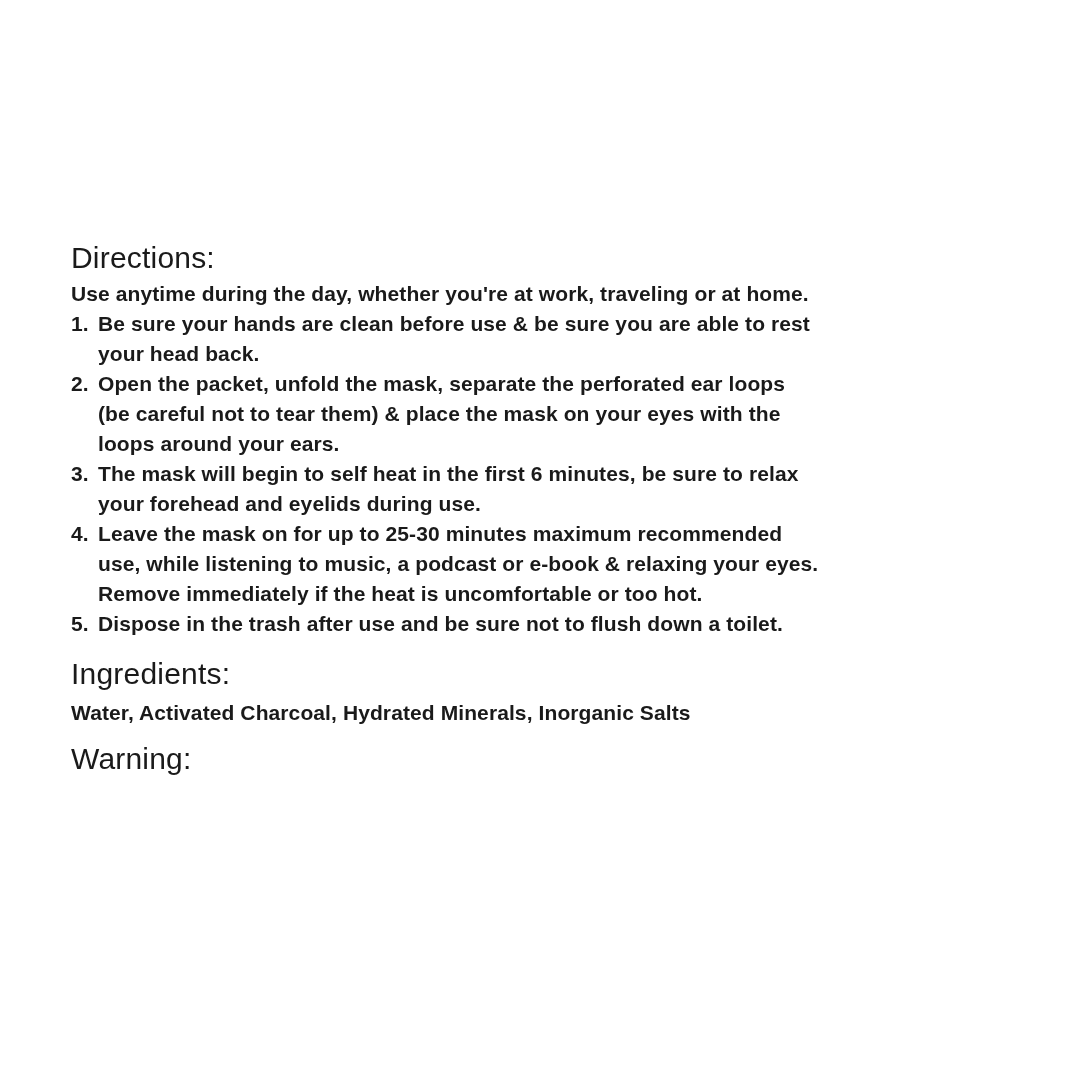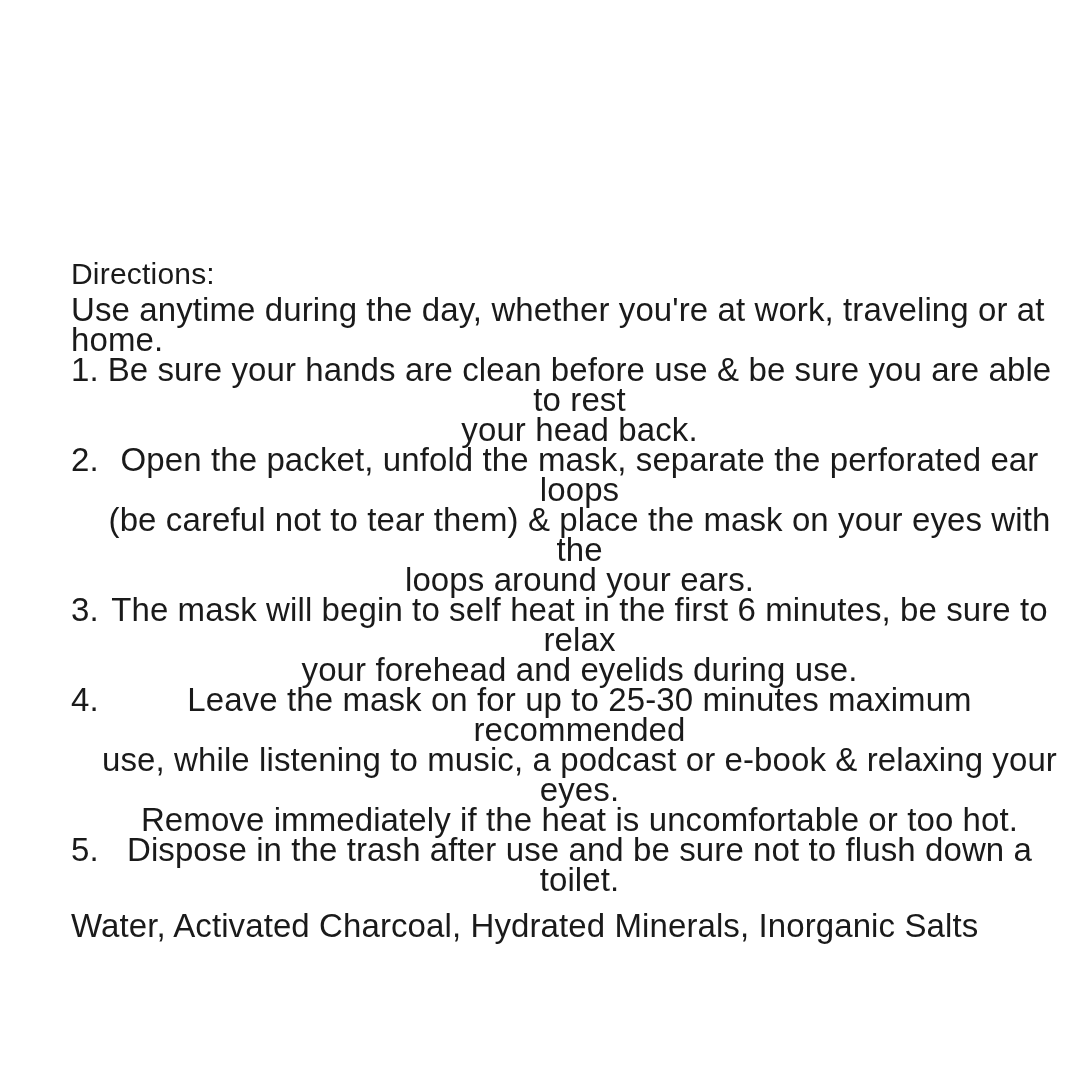--- a/index.html
+++ b/index.html
@@ -12,57 +12,57 @@
     height: 1080px;
     background: #ffffff;
     font-family: "Liberation Sans", sans-serif;
     color: #1a1a1a;
     position: relative;
     overflow: hidden;
   }
   .label {
     position: absolute;
     left: 71px;
-    top: 256px;
+    top: 240px;
     width: 990px;
   }
   .section-heading {
     margin: 0;
     font-size: 30px;
     font-weight: 400;
     line-height: 36px;
     letter-spacing: 0.2px;
   }
   .body-text {
-    font-size: 33px;
+    font-size: 21px;
     line-height: 30px;
     letter-spacing: 0.1px;
+    font-weight: bold;
   }
   .intro {
     margin: 3px 0 0 0;
   }
   .list {
     margin: 0;
   }
   .item {
     display: flex;
     align-items: flex-start;
   }
   .num {
     flex: 0 0 27px;
     width: 27px;
   }
   .txt {
     white-space: pre-line;
     flex: 1;
-    text-align: center;
   }
   .heading-ingredients { margin-top: 17px; }
   .heading-warning { margin-top: 13px; }
-  .single-line { margin: 16px 0 0 0; }
+  .single-line { margin: 6px 0 0 0; }
 </style>
 </head>
 <body>
 
 <div class="label">
 
   <h2 class="section-heading">Directions:</h2>
 
   <p class="body-text intro">Use anytime during the day, whether you're at work, traveling or at home.</p>
 
@@ -88,18 +88,20 @@
         <span class="txt">Leave the mask on for up to 25-30 minutes maximum recommended
 use, while listening to music, a podcast or e-book &amp; relaxing your eyes.
 Remove immediately if the heat is uncomfortable or too hot.</span>
       </div>
       <div class="item">
         <span class="num">5.</span>
         <span class="txt">Dispose in the trash after use and be sure not to flush down a toilet.</span>
       </div>
     </div>
 
+  <h2 class="section-heading heading-ingredients">Ingredients:</h2>
 
   <p class="body-text single-line">Water, Activated Charcoal, Hydrated Minerals, Inorganic Salts</p>
 
+  <h2 class="section-heading heading-warning">Warning:</h2>
 
 
 </div>
 
 </body></html>

